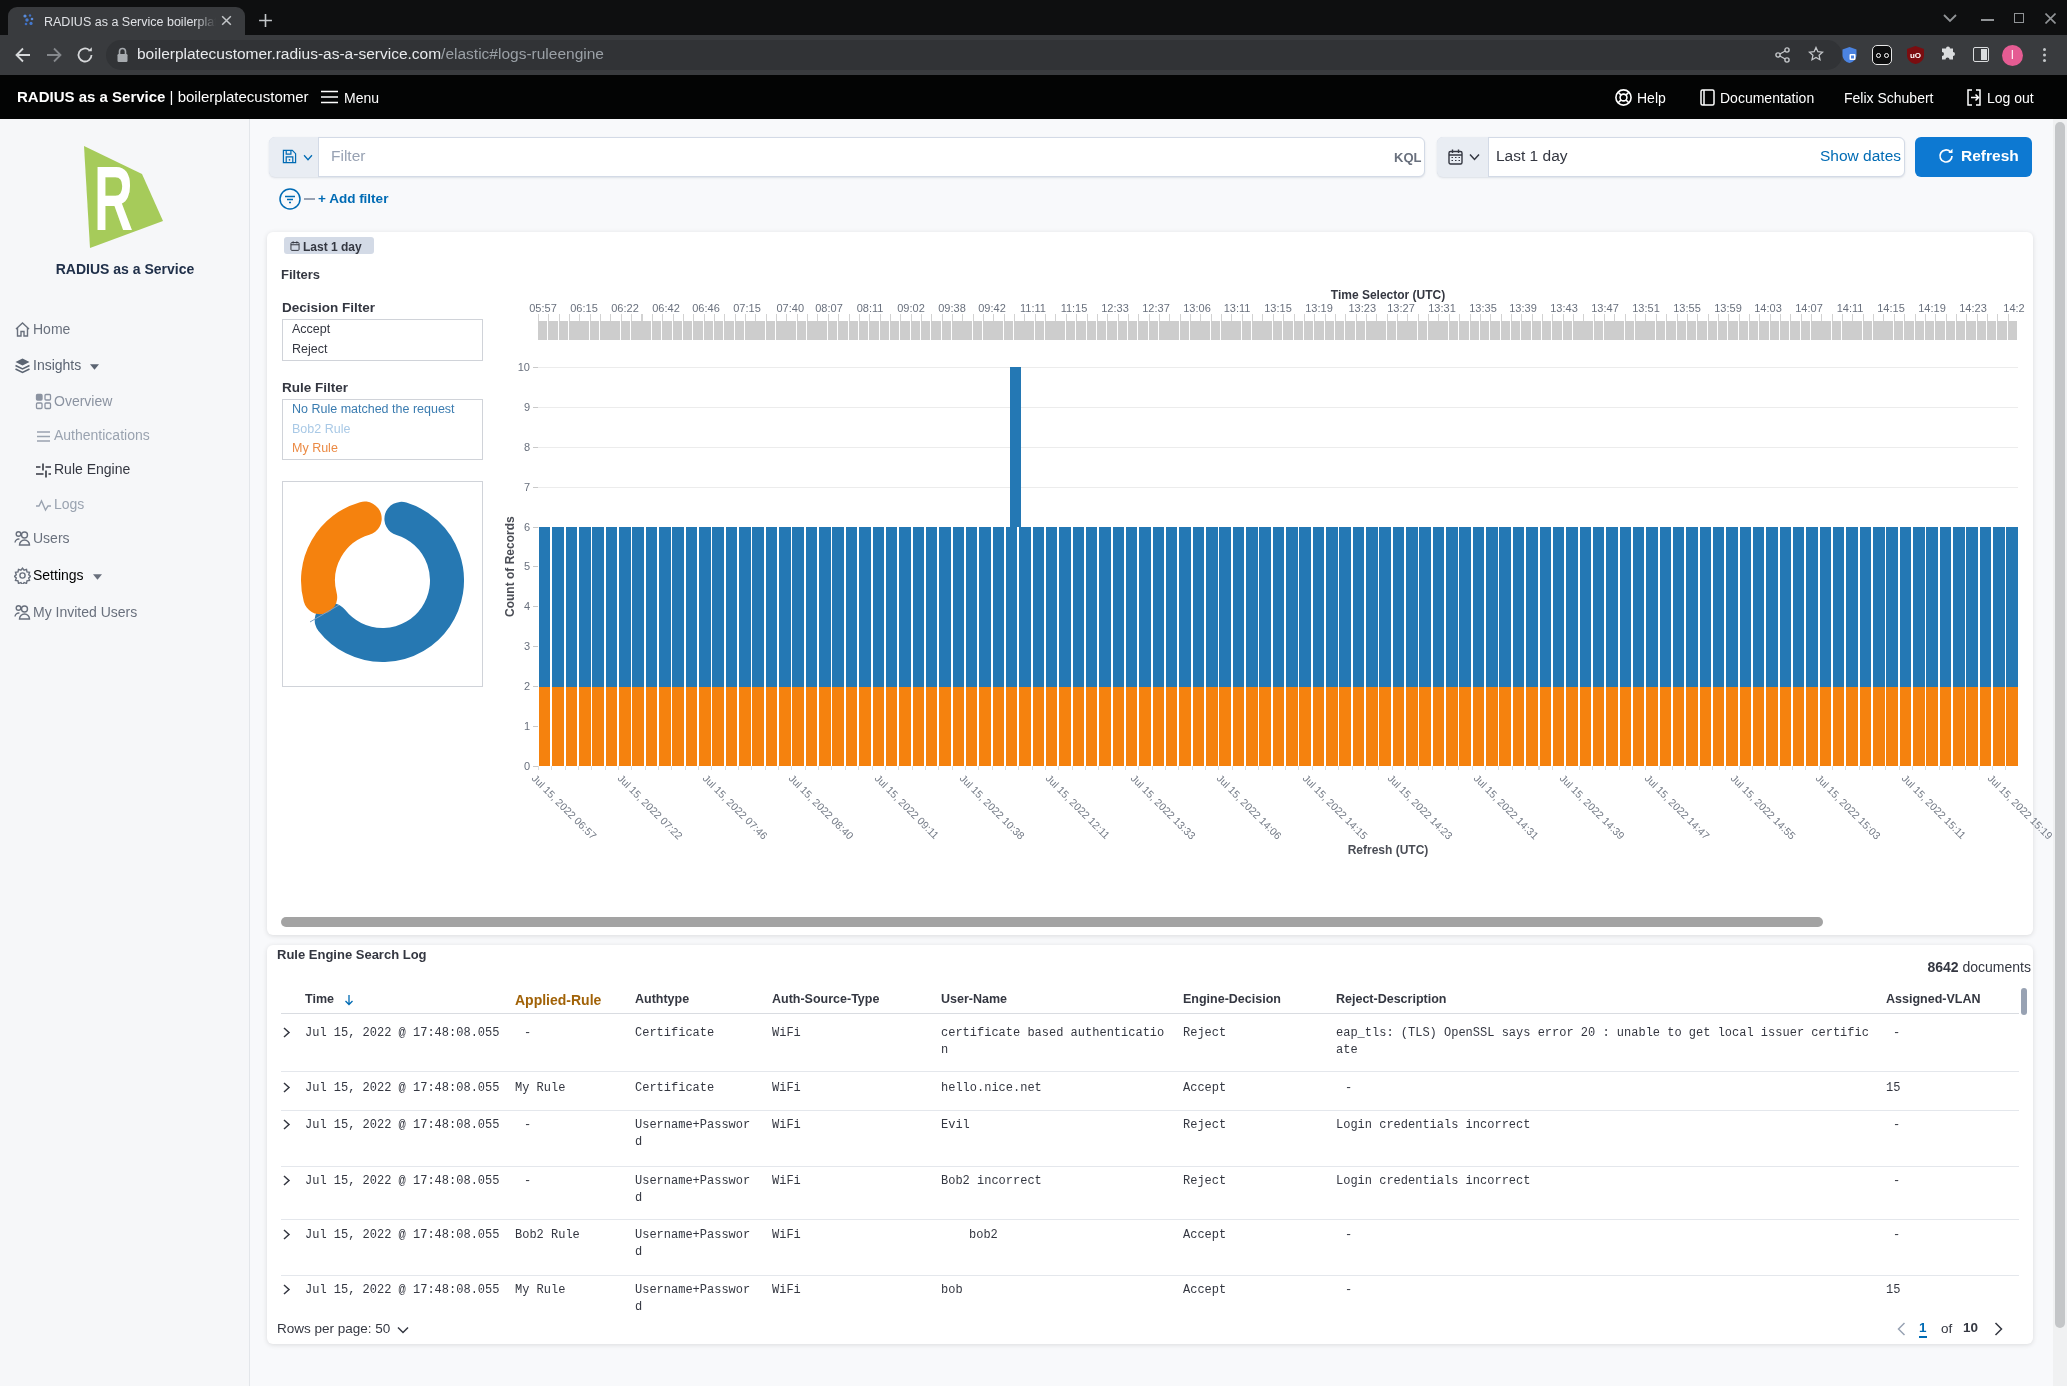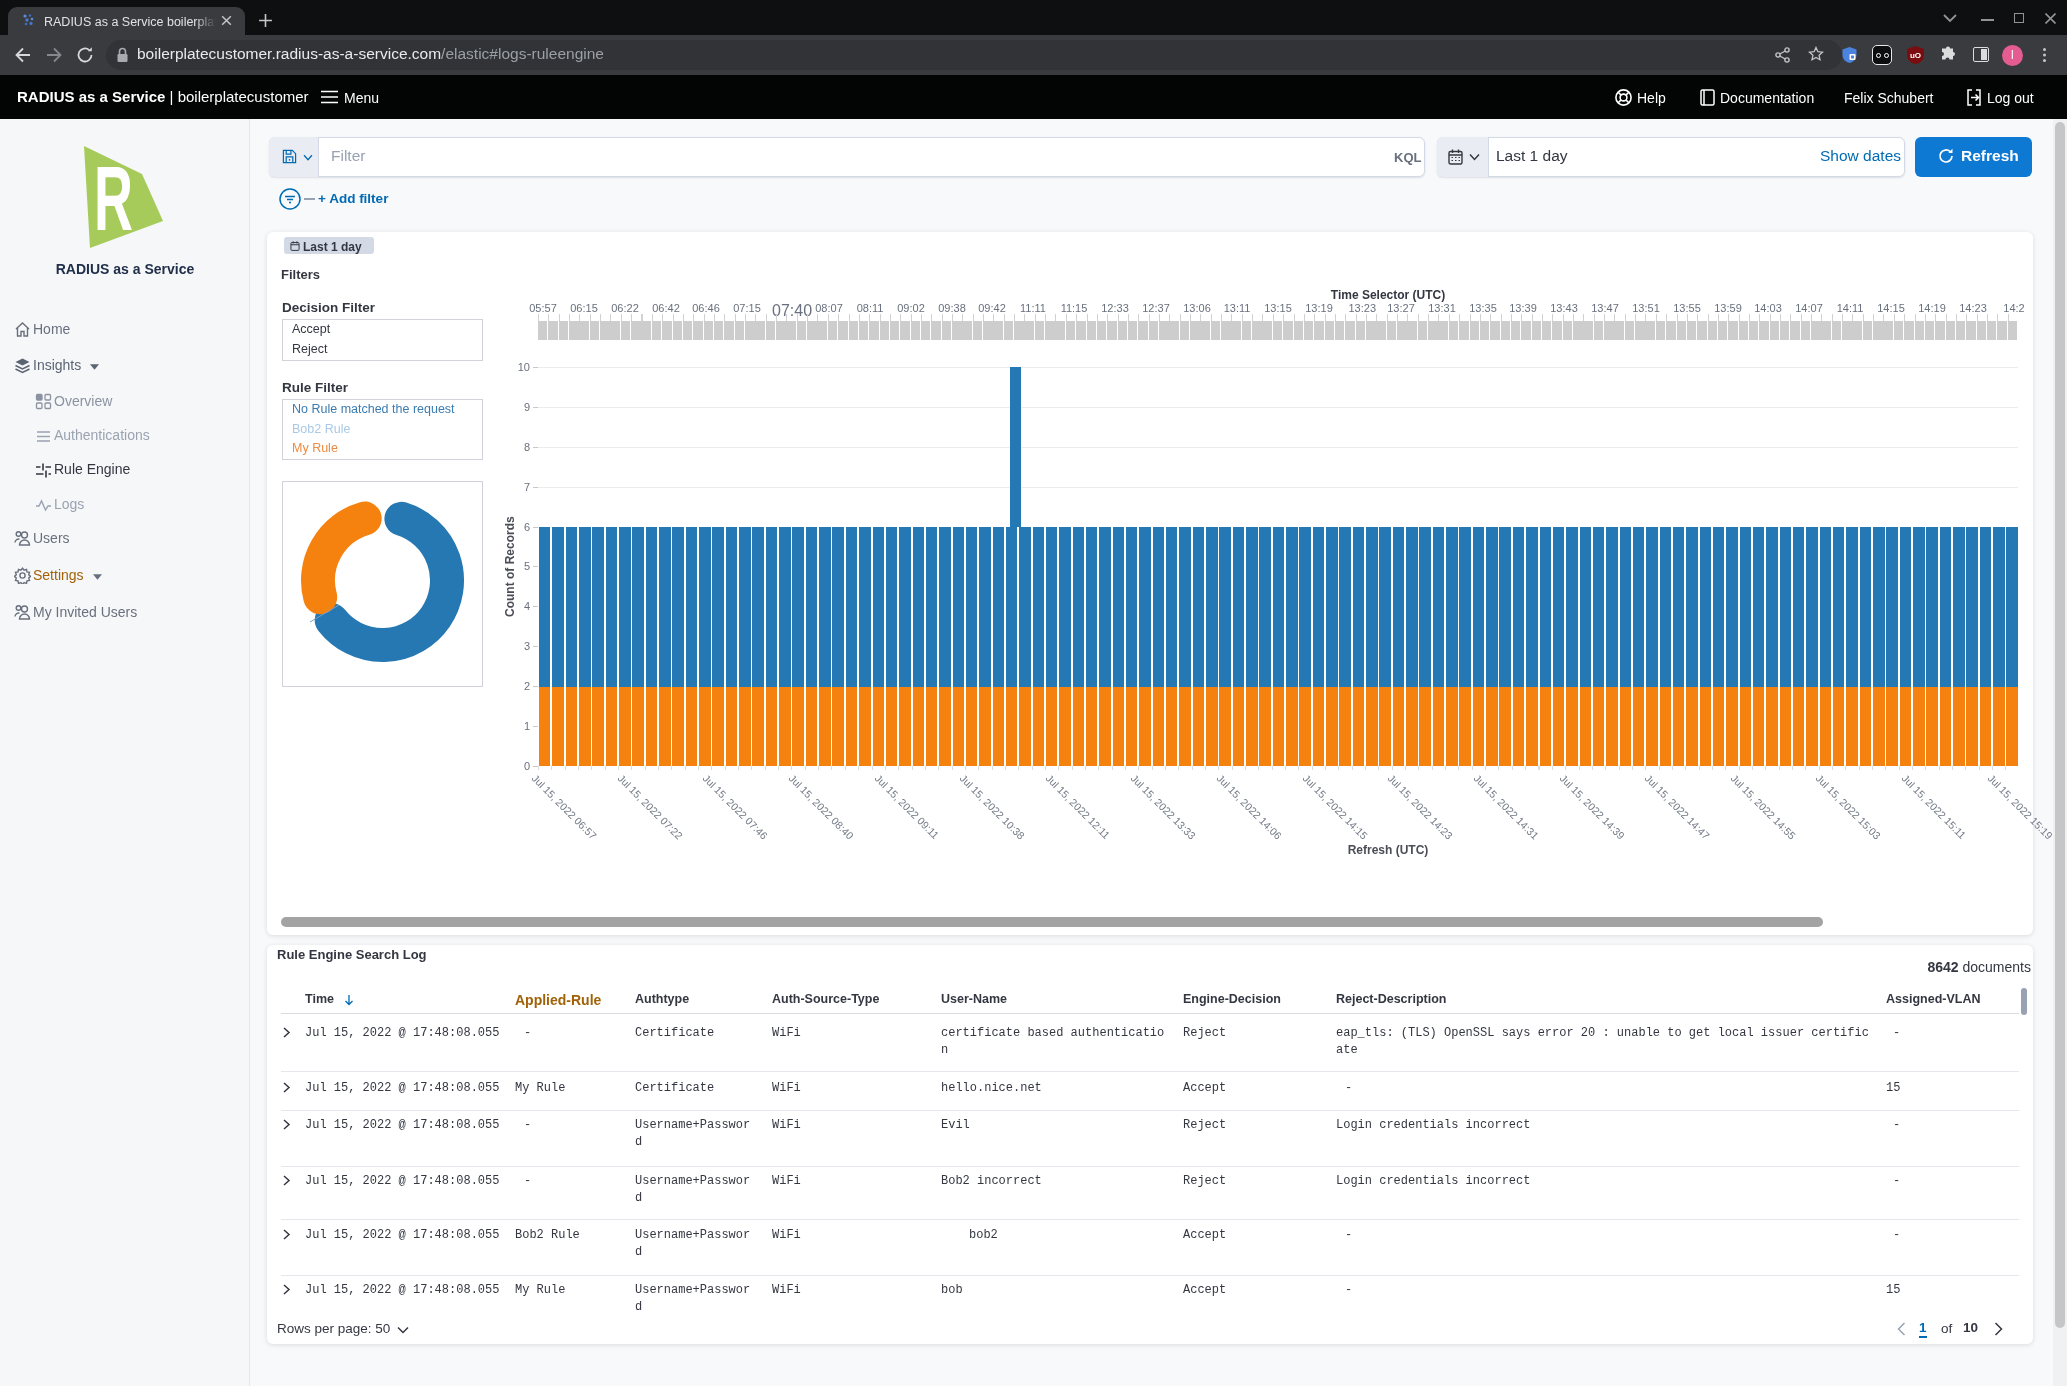--- a/index.html
+++ b/index.html
@@ -149,21 +149,21 @@
     <circle cx="10.5" cy="5" r="3" stroke="#69707d" stroke-width="1.4" fill="none"></circle>
     <path d="M5.5 15 a5 5 0 0 1 10 0 Z" stroke="#69707d" stroke-width="1.4" fill="none"></path>
     <circle cx="4.5" cy="4" r="2.3" stroke="#69707d" stroke-width="1.4" fill="none"></circle>
     <path d="M1 12.5 a3.8 3.8 0 0 1 4.5 -3.4" stroke="#69707d" stroke-width="1.4" fill="none"></path>
   </svg>
 <div class="t" style="left:33px;top:530px;font-size:14px;color:#69707d">Users</div>
 <svg style="left:14px;top:567px" width="17" height="17" viewBox="0 0 17 17">
     <circle cx="8.5" cy="8.5" r="2.6" stroke="#69707d" stroke-width="1.4" fill="none"></circle>
     <path d="M8.5 1.2 l1.6 2 2.4-.8 .5 2.5 2.5 .5-.8 2.4 2 1.6-2 1.6 .8 2.4-2.5 .5-.5 2.5-2.4-.8-1.6 2-1.6-2-2.4 .8-.5-2.5-2.5-.5 .8-2.4-2-1.6 2-1.6-.8-2.4 2.5-.5 .5-2.5 2.4 .8 Z" stroke="#69707d" stroke-width="1.4" fill="none"></path>
   </svg>
-<div class="t" style="left:33px;top:567px;font-size:14px;color:#a16207">Settings</div>
+<div class="t" style="left:33px;top:567px;font-size:14px;color:#000000">Settings</div>
 <svg style="left:93px;top:574px" width="9" height="6" viewBox="0 0 11 7">
     <path d="M0 0 H11 L5.5 7 Z" fill="#69707d"></path>
   </svg>
 <svg style="left:14px;top:604px" width="17" height="17" viewBox="0 0 17 17">
     <circle cx="10.5" cy="5" r="3" stroke="#69707d" stroke-width="1.4" fill="none"></circle>
     <path d="M5.5 15 a5 5 0 0 1 10 0 Z" stroke="#69707d" stroke-width="1.4" fill="none"></path>
     <circle cx="4.5" cy="4" r="2.3" stroke="#69707d" stroke-width="1.4" fill="none"></circle>
     <path d="M1 12.5 a3.8 3.8 0 0 1 4.5 -3.4" stroke="#69707d" stroke-width="1.4" fill="none"></path>
   </svg>
 <div class="t" style="left:33px;top:604px;font-size:14px;color:#69707d">My Invited Users</div>
@@ -225,21 +225,21 @@
     <path d="M 82.7 37.5 A 64.5 64.5 0 0 0 38.2 116.2" fill="none" stroke="#f5820e" stroke-width="34" stroke-linecap="round"></path>
     <path d="M 28 141 L 57 124" stroke="#7ba0c4" stroke-width="1"></path>
   </svg>
 <div class="t" style="left:1300px;top:288px;width:176px;text-align:center;font-size:12px;font-weight:bold;color:#343741">Time Selector (UTC)</div>
 <div class="t" style="left:527px;top:302px;width:32px;text-align:center;font-size:11px;color:#69707d">05:57</div>
 <div class="t" style="left:568px;top:302px;width:32px;text-align:center;font-size:11px;color:#69707d">06:15</div>
 <div class="t" style="left:609px;top:302px;width:32px;text-align:center;font-size:11px;color:#69707d">06:22</div>
 <div class="t" style="left:650px;top:302px;width:32px;text-align:center;font-size:11px;color:#69707d">06:42</div>
 <div class="t" style="left:690px;top:302px;width:32px;text-align:center;font-size:11px;color:#69707d">06:46</div>
 <div class="t" style="left:731px;top:302px;width:32px;text-align:center;font-size:11px;color:#69707d">07:15</div>
-<div class="t" style="left:772px;top:302px;width:32px;text-align:left;font-size:16px;color:#69707d">07:40</div>
+<div class="t" style="left:772px;top:302px;width:32px;text-align:right;font-size:11px;color:#69707d">07:40</div>
 <div class="t" style="left:813px;top:302px;width:32px;text-align:center;font-size:11px;color:#69707d">08:07</div>
 <div class="t" style="left:854px;top:302px;width:32px;text-align:center;font-size:11px;color:#69707d">08:11</div>
 <div class="t" style="left:895px;top:302px;width:32px;text-align:center;font-size:11px;color:#69707d">09:02</div>
 <div class="t" style="left:936px;top:302px;width:32px;text-align:center;font-size:11px;color:#69707d">09:38</div>
 <div class="t" style="left:976px;top:302px;width:32px;text-align:center;font-size:11px;color:#69707d">09:42</div>
 <div class="t" style="left:1017px;top:302px;width:32px;text-align:center;font-size:11px;color:#69707d">11:11</div>
 <div class="t" style="left:1058px;top:302px;width:32px;text-align:center;font-size:11px;color:#69707d">11:15</div>
 <div class="t" style="left:1099px;top:302px;width:32px;text-align:center;font-size:11px;color:#69707d">12:33</div>
 <div class="t" style="left:1140px;top:302px;width:32px;text-align:center;font-size:11px;color:#69707d">12:37</div>
 <div class="t" style="left:1181px;top:302px;width:32px;text-align:center;font-size:11px;color:#69707d">13:06</div>

